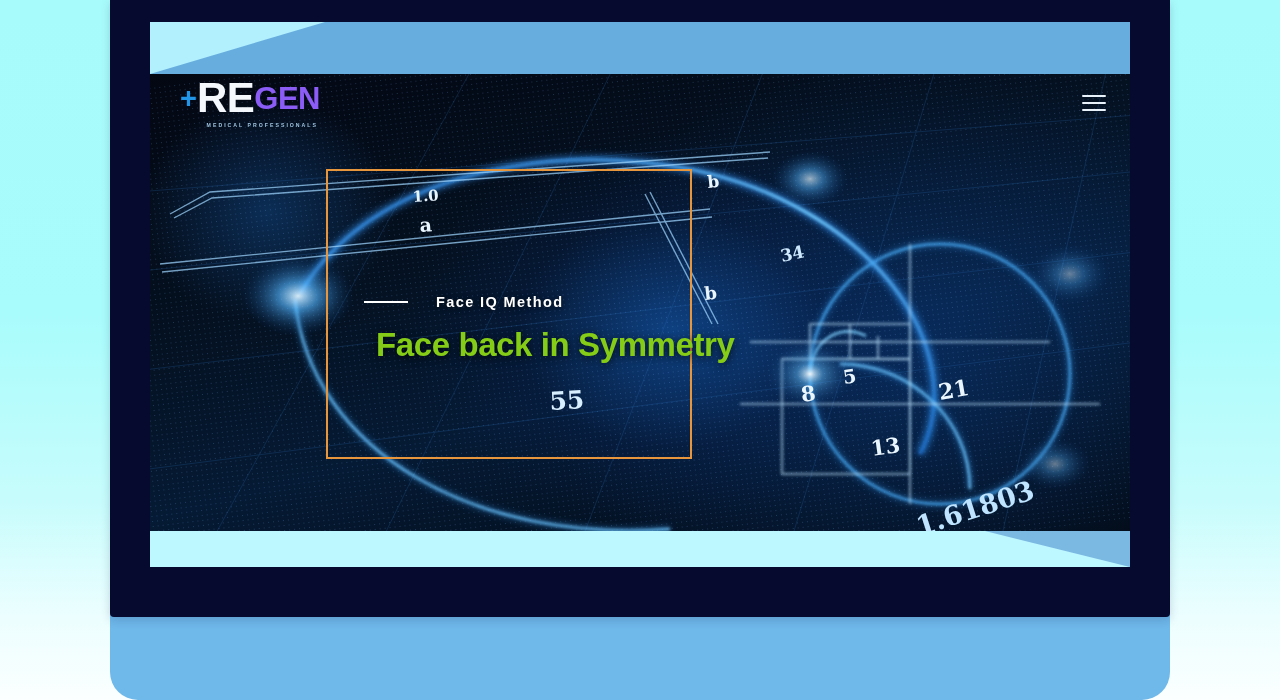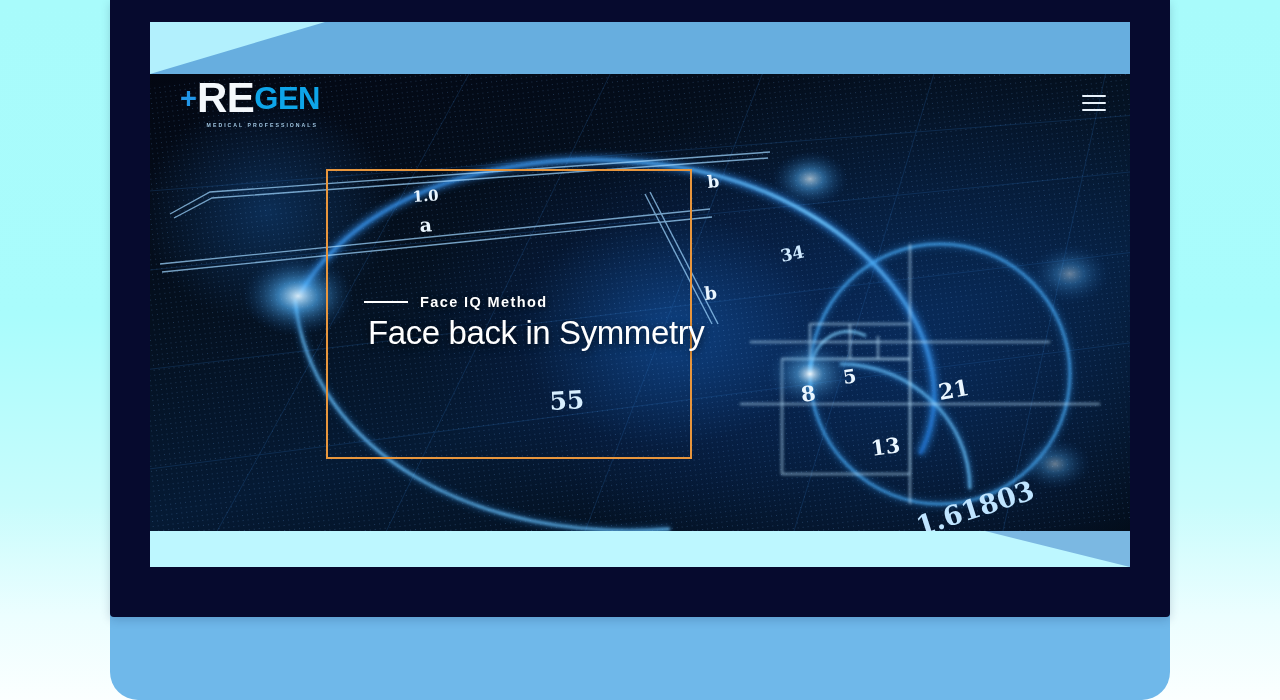--- a/index.html
+++ b/index.html
@@ -119,21 +119,21 @@
     box-sizing: border-box;
     pointer-events: none;
   }
   #brand-logo { display: flex; flex-direction: column; line-height: 1; pointer-events: auto; }
   .logo-row { display: flex; align-items: center; }
   .logo-plus {
     color: #2196e8; font-size: 29px; font-weight: 700; margin-right: 1px;
     line-height: 0.9; letter-spacing: -1px;
   }
   .logo-re { color: #f4f8fc; font-size: 42px; font-weight: 700; letter-spacing: -0.5px; }
-  .logo-gen { color: #0ea5e9; font-size: 31px; font-weight: 700; letter-spacing: -0.5px; }
+  .logo-gen { color: #8b5cf6; font-size: 31px; font-weight: 700; letter-spacing: -0.5px; }
   .logo-tagline {
     color: #9fc4df; font-size: 5.2px; letter-spacing: 2.0px;
     font-weight: 700; text-align: right; margin-top: 4px; padding-right: 2px;
   }
   #menu-button {
     pointer-events: auto; cursor: pointer;
     display: flex; flex-direction: column; justify-content: space-between;
     width: 24px; height: 16px; padding: 2px;
   }
   #menu-button span {
@@ -151,33 +151,33 @@
     box-sizing: border-box;
   }
 
   
   #hero-text {
     position: absolute;
     left: 214px; top: 272px;
     z-index: 7;
     width: 470px;
   }
-  #eyebrow-row { display: flex; align-items: center; gap: 12px; margin-bottom: 4px; }
+  #eyebrow-row { display: flex; align-items: center; gap: 28px; margin-bottom: 16px; }
   #eyebrow-dash { width: 44px; height: 2px; background: #ffffff; display: block; }
   #eyebrow-label {
     color: #ffffff; font-size: 14.5px; font-weight: 700;
     letter-spacing: 1.4px;
     text-shadow: 0 1px 6px rgba(0,0,0,0.75);
   }
   #hero-title {
-    color: #ffffff;
+    color: #84cc16;
     font-size: 33px;
-    font-weight: 400;
+    font-weight: 700;
     letter-spacing: -0.4px;
-    margin: 4px;
+    margin: 12px;
     text-shadow: 0 2px 10px rgba(0,0,0,0.8);
     white-space: nowrap;
   }
 </style>
 </head>
 <body>
 
 <div id="monitor-base"></div>
 <div id="monitor-frame"></div>
 

